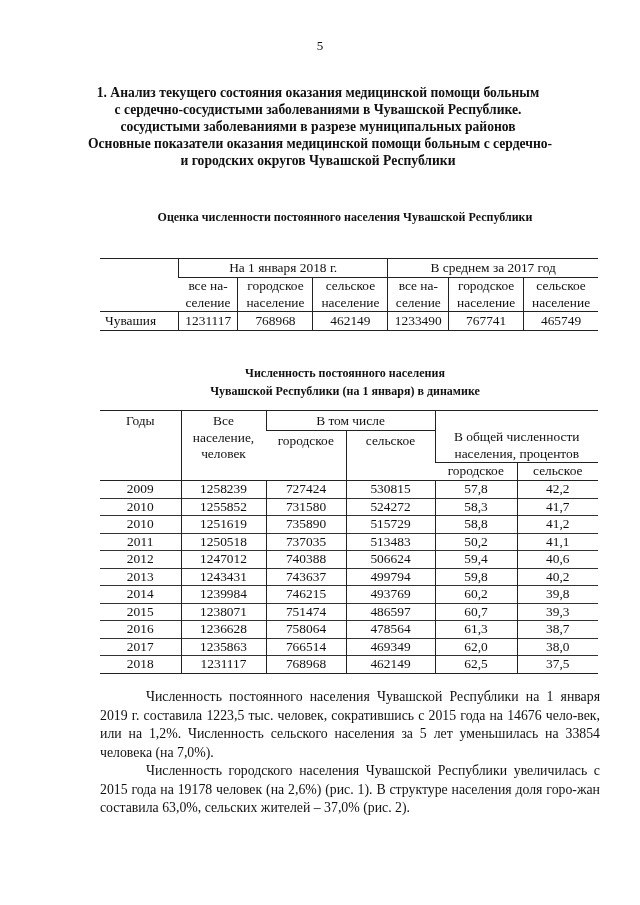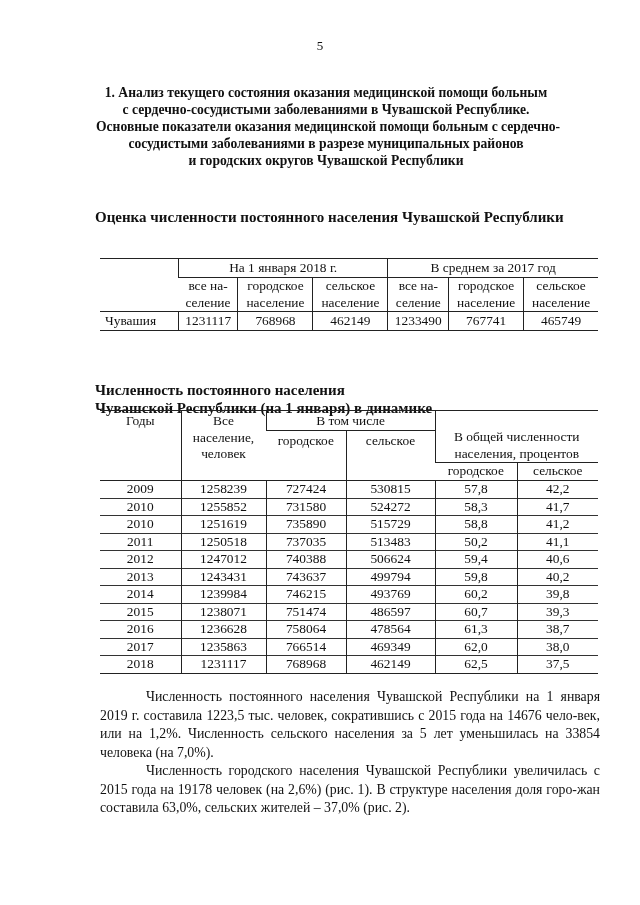--- a/index.html
+++ b/index.html
@@ -1,23 +1,23 @@
 <!DOCTYPE html>
 <html><head>
 <meta charset="utf-8">
 <style>
   html, body { margin: 0; padding: 0; background: #ffffff; }
   body { width: 640px; height: 905px; position: relative; overflow: hidden;
          font-family: "Liberation Serif", "DejaVu Serif", serif; color: #111; }
   .page-num { position: absolute; top: 38px; left: 0; width: 640px; text-align: center; font-size: 13px; }
-  .section-title { position: absolute; top: 84px; left: 96px; width: 460px; text-align: center;
+  .section-title { position: absolute; top: 84px; left: 88px; width: 460px; text-align: center;
                    font-weight: bold; font-size: 13.6px; line-height: 17px; }
   .section-title div { white-space: nowrap; }
-  .tbl-title { position: absolute; left: 95px; width: 500px; text-align: left; font-weight: bold;
-               font-size: 15px; line-height: 17.5px; }
+  .tbl-title { position: absolute; left: 95px; width: 500px; text-align: center; font-weight: bold;
+               font-size: 12px; line-height: 17.5px; }
   table { position: absolute; border-collapse: collapse; font-size: 13.4px; }
   table td { text-align: center; padding: 0; line-height: 16.5px; }
   #t1 { top: 258px; left: 100px; width: 498px; border-top: 1.5px solid #222; border-bottom: 1.5px solid #222; }
   #t1 td { border-left: 1px solid #222; }
   #t1 td:first-child { border-left: none; }
   #t1 tr.h1 td { height: 18px; border-bottom: 1px solid #222; }
   #t1 tr.h2 td { height: 33px; }
   #t1 tr.r td { border-top: 1.3px solid #222; height: 18px; }
   #t1 td.rowlabel { text-align: left; padding-left: 5px; }
   #t2 { top: 410px; left: 100px; width: 498px; border-top: 1.5px solid #222; border-bottom: 1.5px solid #222; }
@@ -31,22 +31,22 @@
   .para .indent { display: inline-block; width: 46px; }
 </style>
 </head>
 <body>
 
 <div class="page-num">5</div>
 
 <div class="section-title">
   <div>1.  Анализ текущего состояния оказания медицинской помощи больным</div>
   <div>с сердечно-сосудистыми заболеваниями в Чувашской Республике.</div>
+  <div>сосудистыми заболеваниями в разрезе муниципальных районов</div>
   <div>Основные показатели оказания медицинской помощи больным с сердечно-</div>
-  <div>сосудистыми заболеваниями в разрезе муниципальных районов</div>
   <div>и городских округов Чувашской Республики</div>
 </div>
 
 <div class="tbl-title" style="top:209px;">
   <div>Оценка численности постоянного населения Чувашской Республики</div>
 </div>
 
 <table id="t1">
   <tbody>
       <tr class="h1">
@@ -85,21 +85,21 @@
     <td>1231117</td>
     <td>768968</td>
     <td>462149</td>
     <td>1233490</td>
     <td>767741</td>
     <td>465749</td>
   </tr>
 </tbody>
   </table>
 
-<div class="tbl-title" style="top:382px;">
+<div class="tbl-title" style="top:365px;">
   <div>Численность постоянного населения</div>
   <div>Чувашской Республики (на 1 января) в динамике</div>
 </div>
 
 <table id="t2">
   <colgroup>
     <col style="width:81px">
       <col style="width:85px">
       <col style="width:80px">
       <col style="width:89px">

